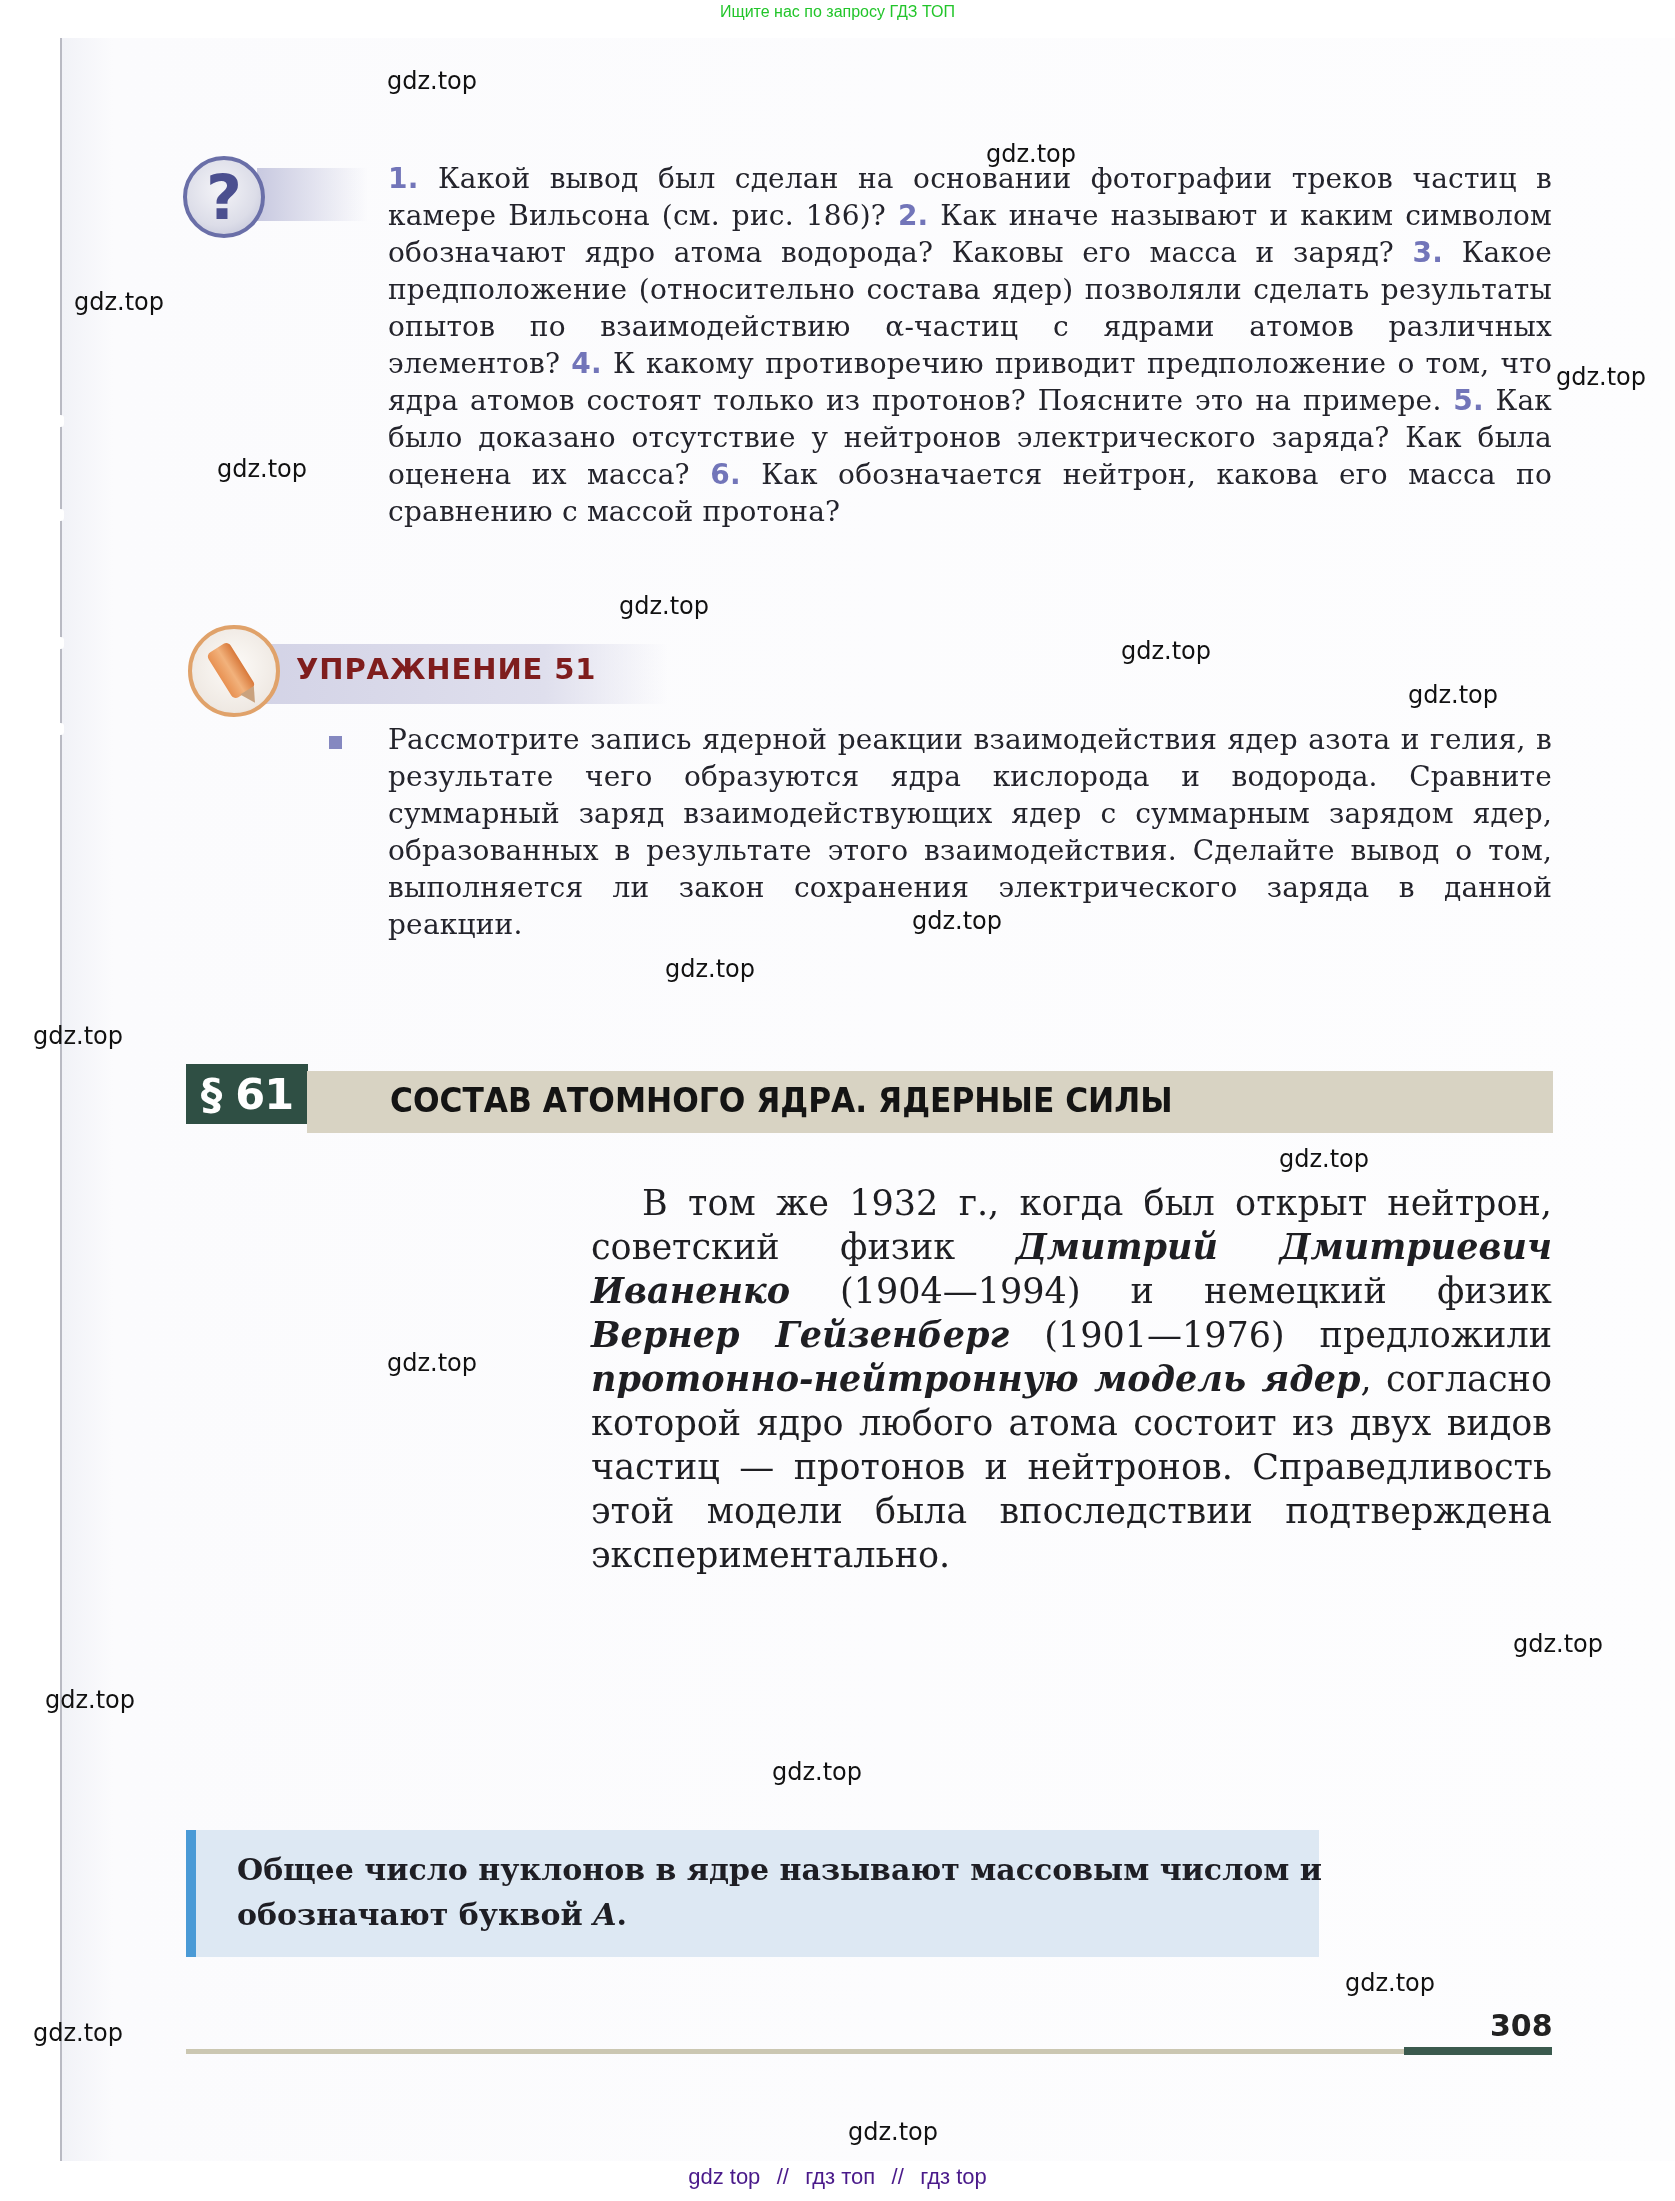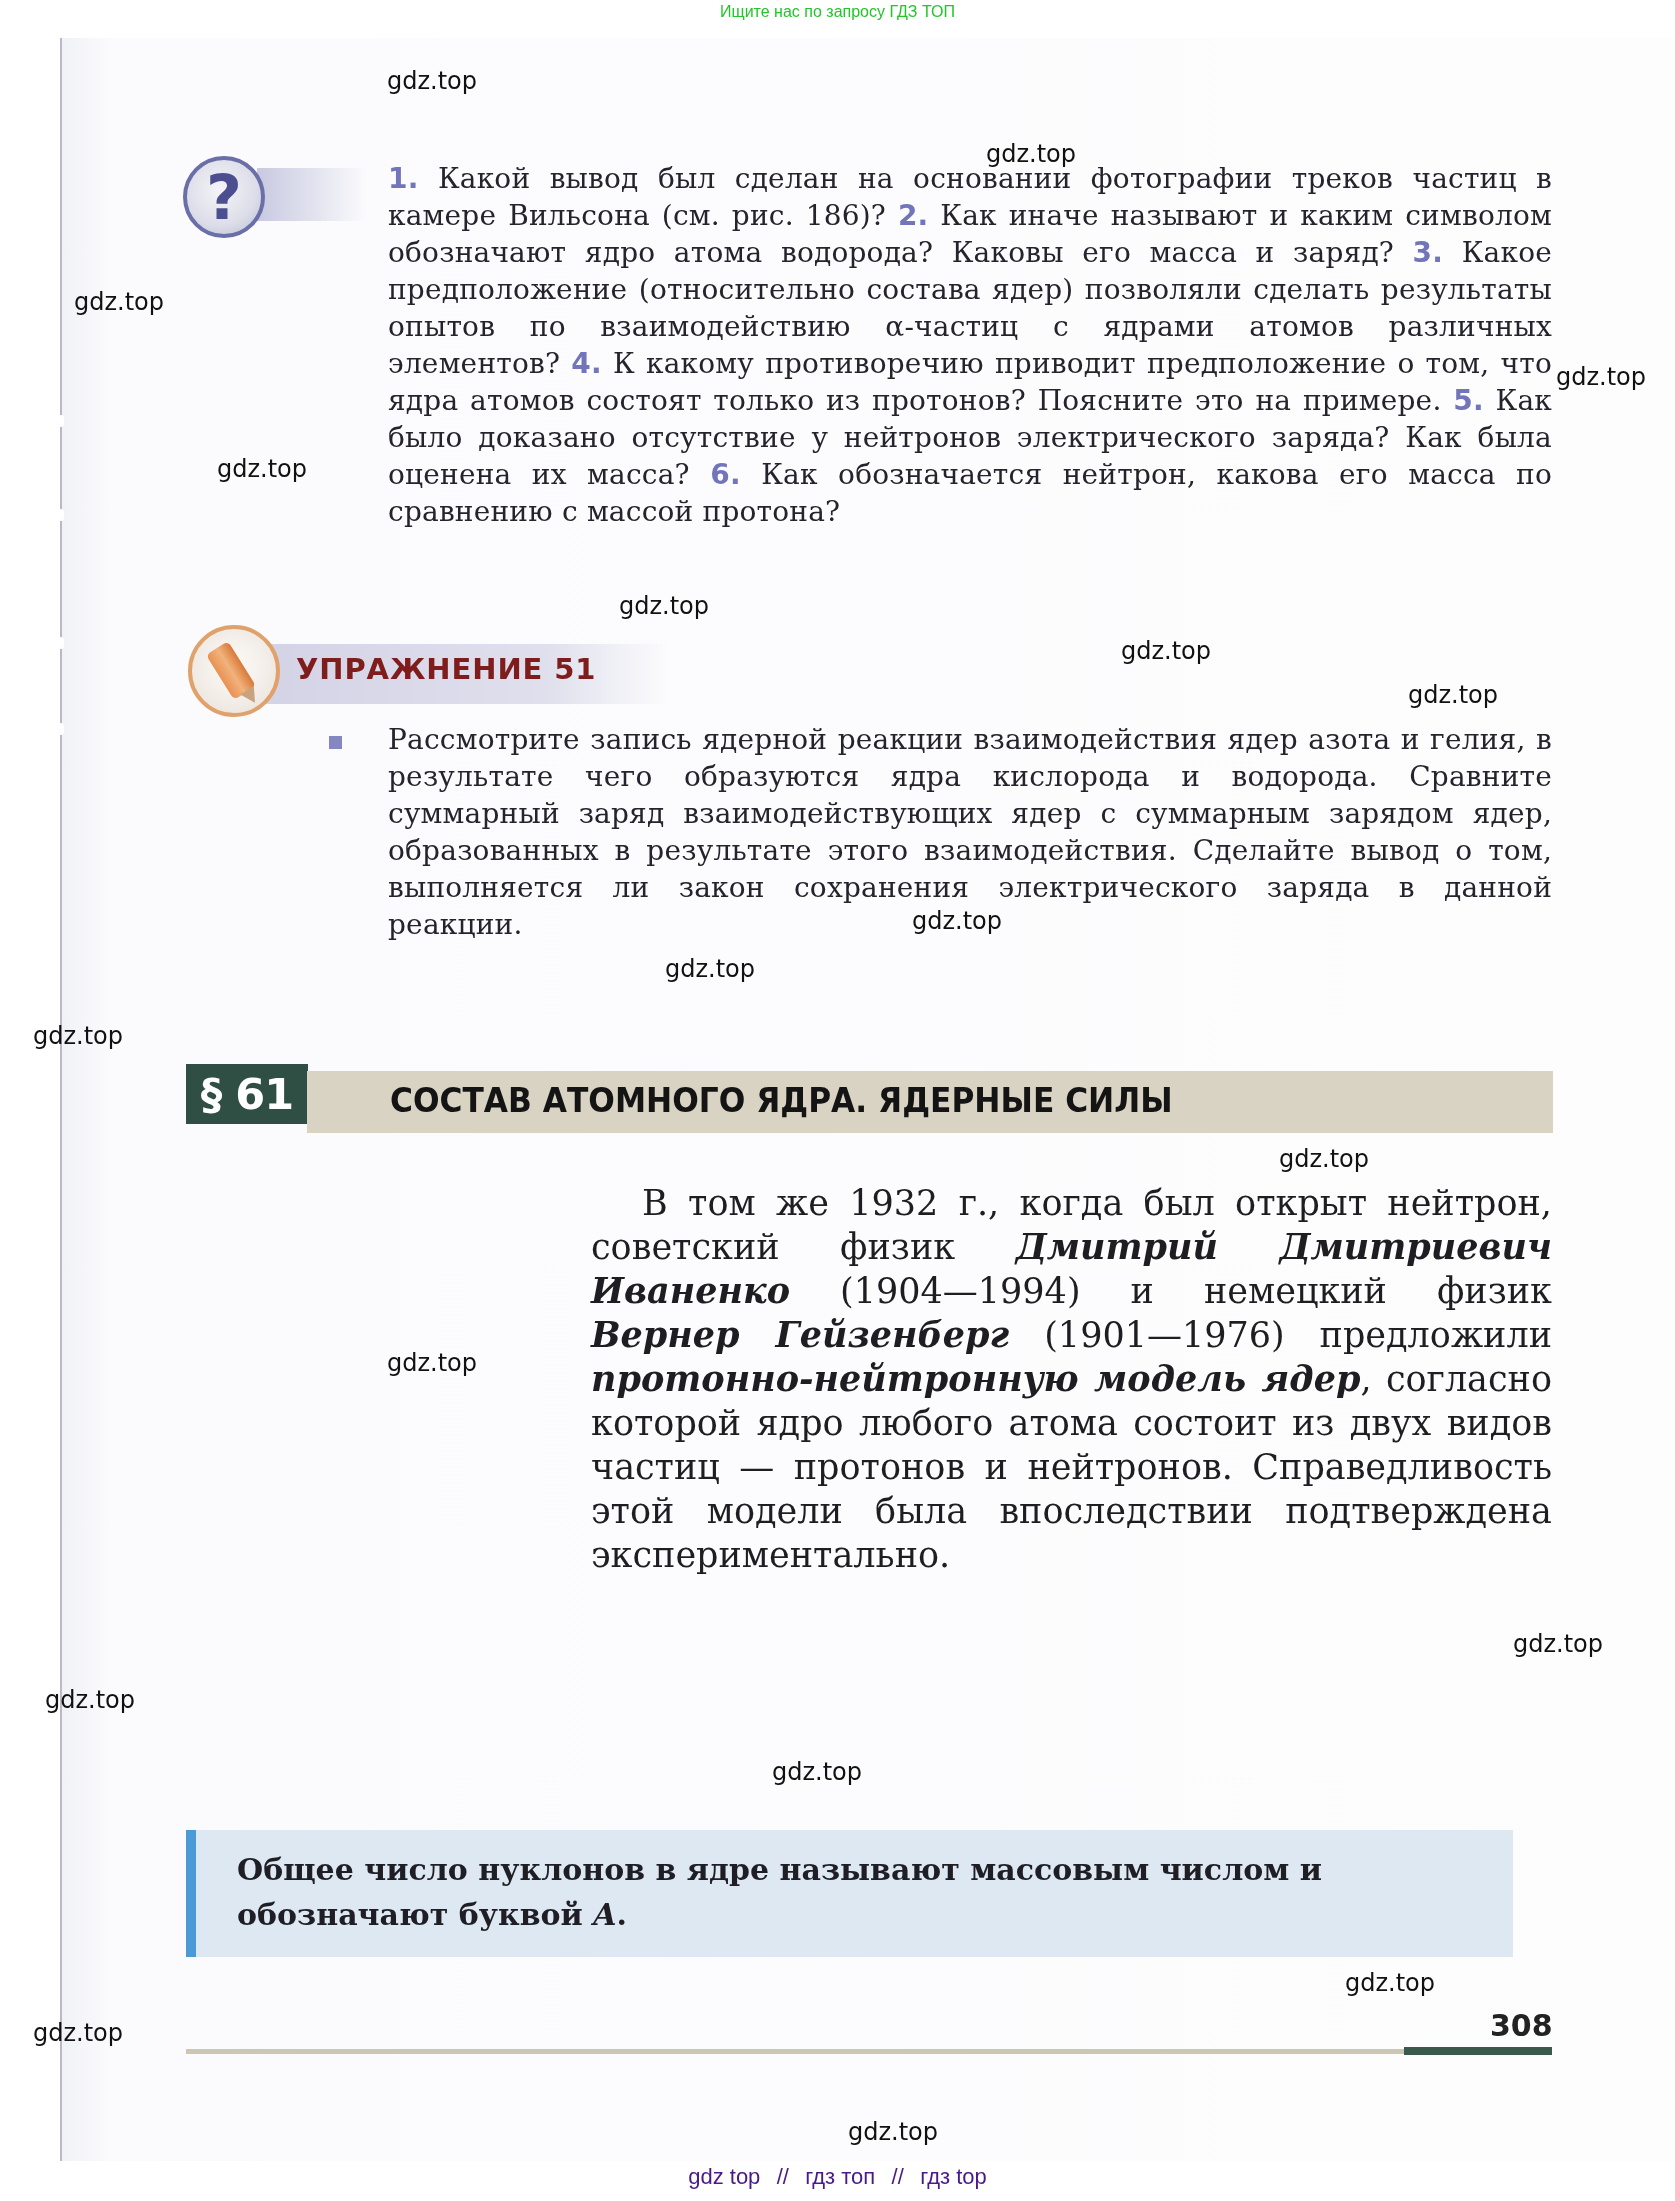--- a/index.html
+++ b/index.html
@@ -80,21 +80,21 @@
     font-weight:bold; font-size:34px; color:#141414; letter-spacing:0px; transform:scaleX(0.92);
     transform-origin:left center; white-space:nowrap;
   }
   .main {
     position:absolute; left:591px; top:1181px; width:961px; font-size:35px; line-height:44px;
     text-align:justify; color:#1e1e22;
   }
   .main p { margin:0; text-indent:51px; }
   .main b i, .bi { font-weight:bold; font-style:italic; }
   .def-box {
-    position:absolute; left:186px; top:1830px; width:1327px; height:127px; background:#dde8f3;
+    position:absolute; left:186px; top:1830px; width:1133px; height:127px; background:#dde8f3;
   }
   .def-stripe { position:absolute; left:0; top:0; width:10.3px; height:127px; background:#4a9ad6; }
   .def-text {
     position:absolute; left:51px; top:17px; width:1293px; font-size:30px; line-height:45px;
     font-weight:bold; color:#1e1e24;
   }
   .page-num {
     position:absolute; left:1490px; top:2008px; font-family:"DejaVu Sans", sans-serif;
     font-weight:bold; font-size:30px; color:#222;
   }

